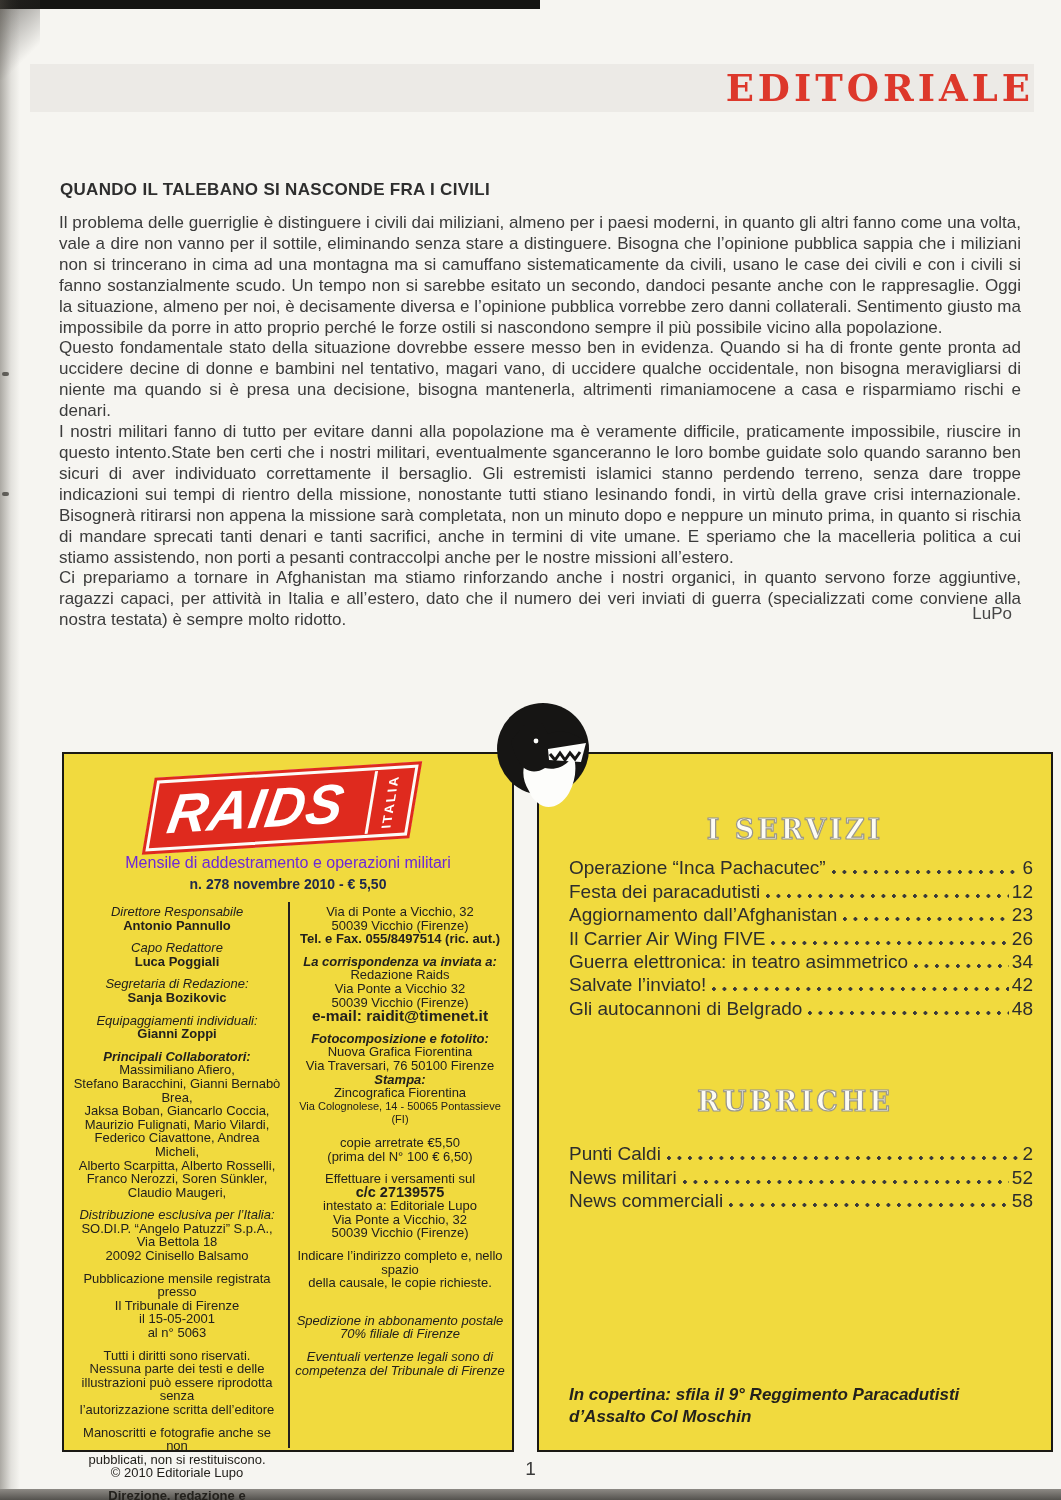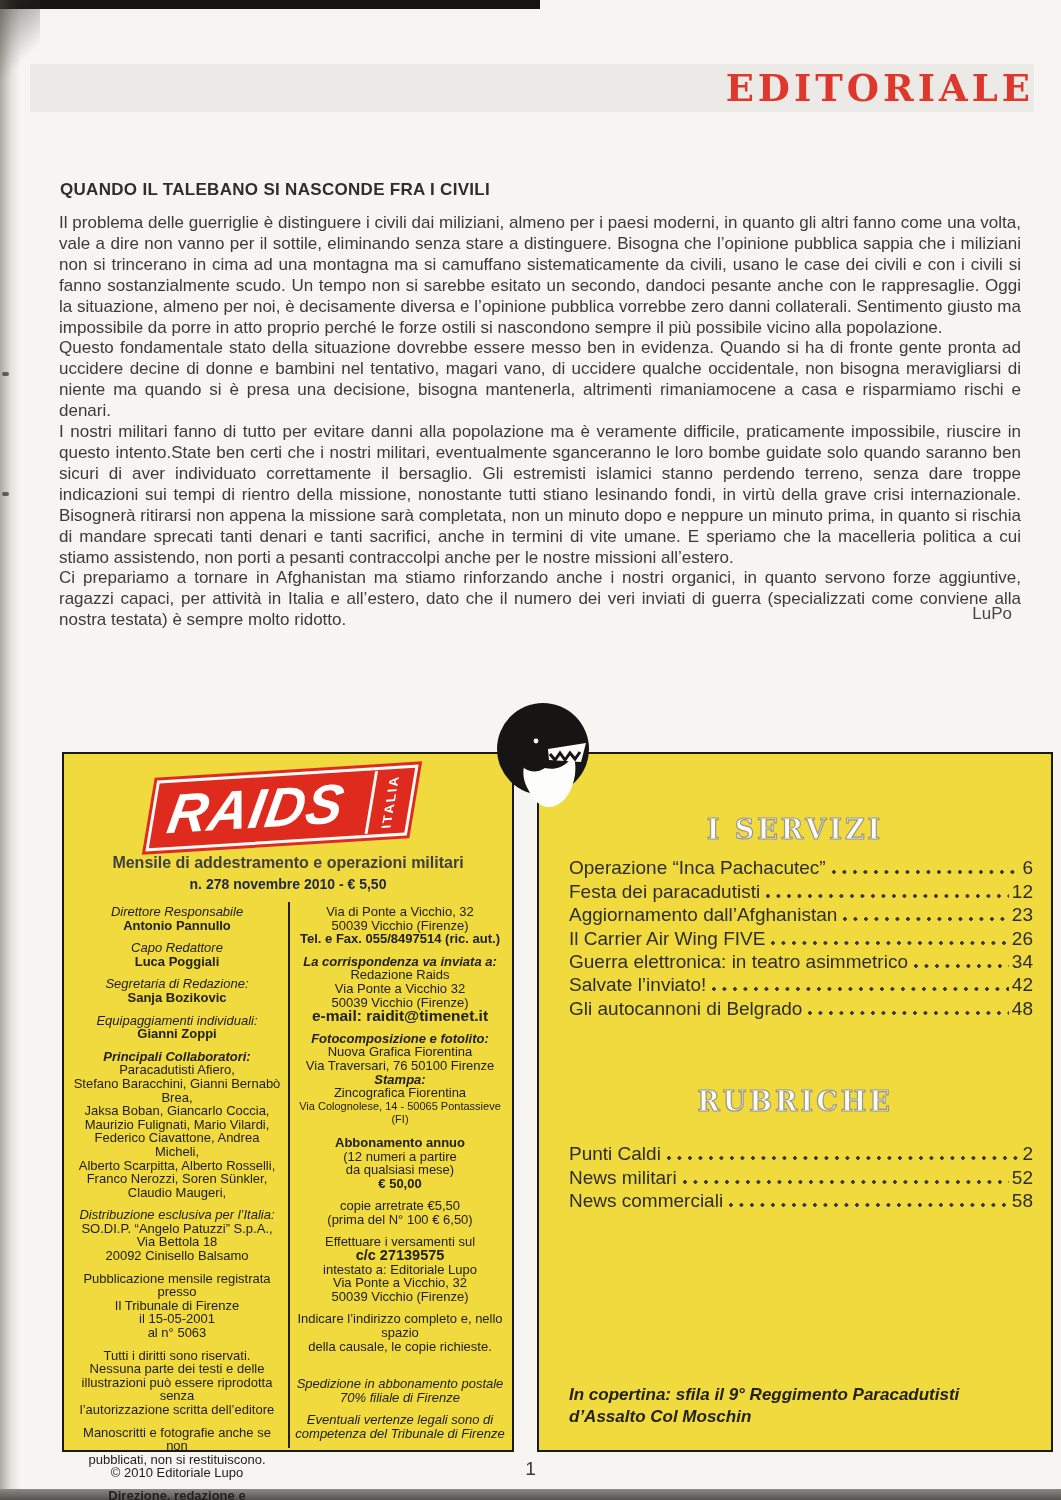--- a/index.html
+++ b/index.html
@@ -39,22 +39,22 @@
   .raids-logo{position:absolute;left:84px;top:16px;width:268px;height:76px;transform:rotate(-3.5deg);}
   .raids-shape{position:absolute;inset:0;background:#DF2A1E;transform:skewX(-13deg);
         box-shadow:inset 0 0 0 3px #DF2A1E, inset 0 0 0 6px #FCFBF7;}
   .raids-text{position:absolute;left:20px;top:1px;font-size:55px;font-weight:bold;font-style:italic;
         color:#FFFFFF;letter-spacing:1px;line-height:72px;}
   .raids-italia{position:absolute;right:9px;top:7px;bottom:7px;width:34px;border-left:3px solid #FCFBF7;
         display:flex;align-items:center;justify-content:center;}
   .raids-italia span{writing-mode:vertical-rl;transform:rotate(180deg);color:#FFFFFF;font-weight:bold;
         font-size:13px;letter-spacing:2px;}
 
-  .masthead-subtitle{position:absolute;left:0;right:0;top:100px;text-align:center;font-weight:bold;
-        font-size:16px;color:#404040;}
+  .masthead-subtitle{position:absolute;left:0;right:0;top:100px;text-align:center;font-weight:normal;
+        font-size:16px;color:#6d28d9;}
   .masthead-issue{position:absolute;left:0;right:0;top:122px;text-align:center;font-weight:bold;
         font-size:14px;color:#20294A;}
 
   .mast-cols{position:absolute;left:0;right:0;top:148px;bottom:2px;display:flex;}
   .col{box-sizing:border-box;text-align:center;font-size:13px;line-height:13.6px;color:#23211D;padding-top:3px;}
   .col-left{width:224px;padding-left:8px;padding-right:6px;}
   .col-mid{flex:1;border-left:2px solid #23211D;padding-left:4px;padding-right:6px;}
   .m-block{margin-bottom:9px;}
   .role{font-style:italic;}
   .bold{font-weight:bold;}
@@ -144,21 +144,21 @@
         <div class="m-block">
           <div class="role">Segretaria di Redazione:</div>
           <div class="bold">Sanja Bozikovic</div>
         </div>
         <div class="m-block">
           <div class="role">Equipaggiamenti individuali:</div>
           <div class="bold">Gianni Zoppi</div>
         </div>
         <div class="m-block">
           <div class="bi">Principali Collaboratori:</div>
-          <div>Paracadutisti Afiero,</div>
+          <div>Massimiliano Afiero,</div>
           <div>Stefano Baracchini, Gianni Bernabò Brea,</div>
           <div>Jaksa Boban, Giancarlo Coccia,</div>
           <div>Maurizio Fulignati, Mario Vilardi,</div>
           <div>Federico Ciavattone, Andrea Micheli,</div>
           <div>Alberto Scarpitta, Alberto Rosselli,</div>
           <div>Franco Nerozzi, Soren Sünkler,</div>
           <div>Claudio Maugeri,</div>
         </div>
         <div class="m-block">
           <div class="it">Distribuzione esclusiva per l’Italia:</div>
@@ -201,26 +201,20 @@
         </div>
         <div class="m-block">
           <div class="bi">Fotocomposizione e fotolito:</div>
           <div>Nuova Grafica Fiorentina</div>
           <div>Via Traversari, 76 50100 Firenze</div>
           <div class="bi">Stampa:</div>
           <div>Zincografica Fiorentina</div>
           <div class="small">Via Colognolese, 14 - 50065 Pontassieve (FI)</div>
         </div>
         <div class="m-block">
-          <div class="bold">Abbonamento annuo</div>
-          <div>(12 numeri a partire</div>
-          <div>da qualsiasi mese)</div>
-          <div class="bold">€ 50,00</div>
-        </div>
-        <div class="m-block">
           <div>copie arretrate  €5,50</div>
           <div>(prima del N° 100 € 6,50)</div>
         </div>
         <div class="m-block">
           <div>Effettuare i versamenti sul</div>
           <div class="cc-line">c/c 27139575</div>
           <div>intestato a: Editoriale Lupo</div>
           <div>Via Ponte a Vicchio, 32</div>
           <div>50039 Vicchio (Firenze)</div>
         </div>

